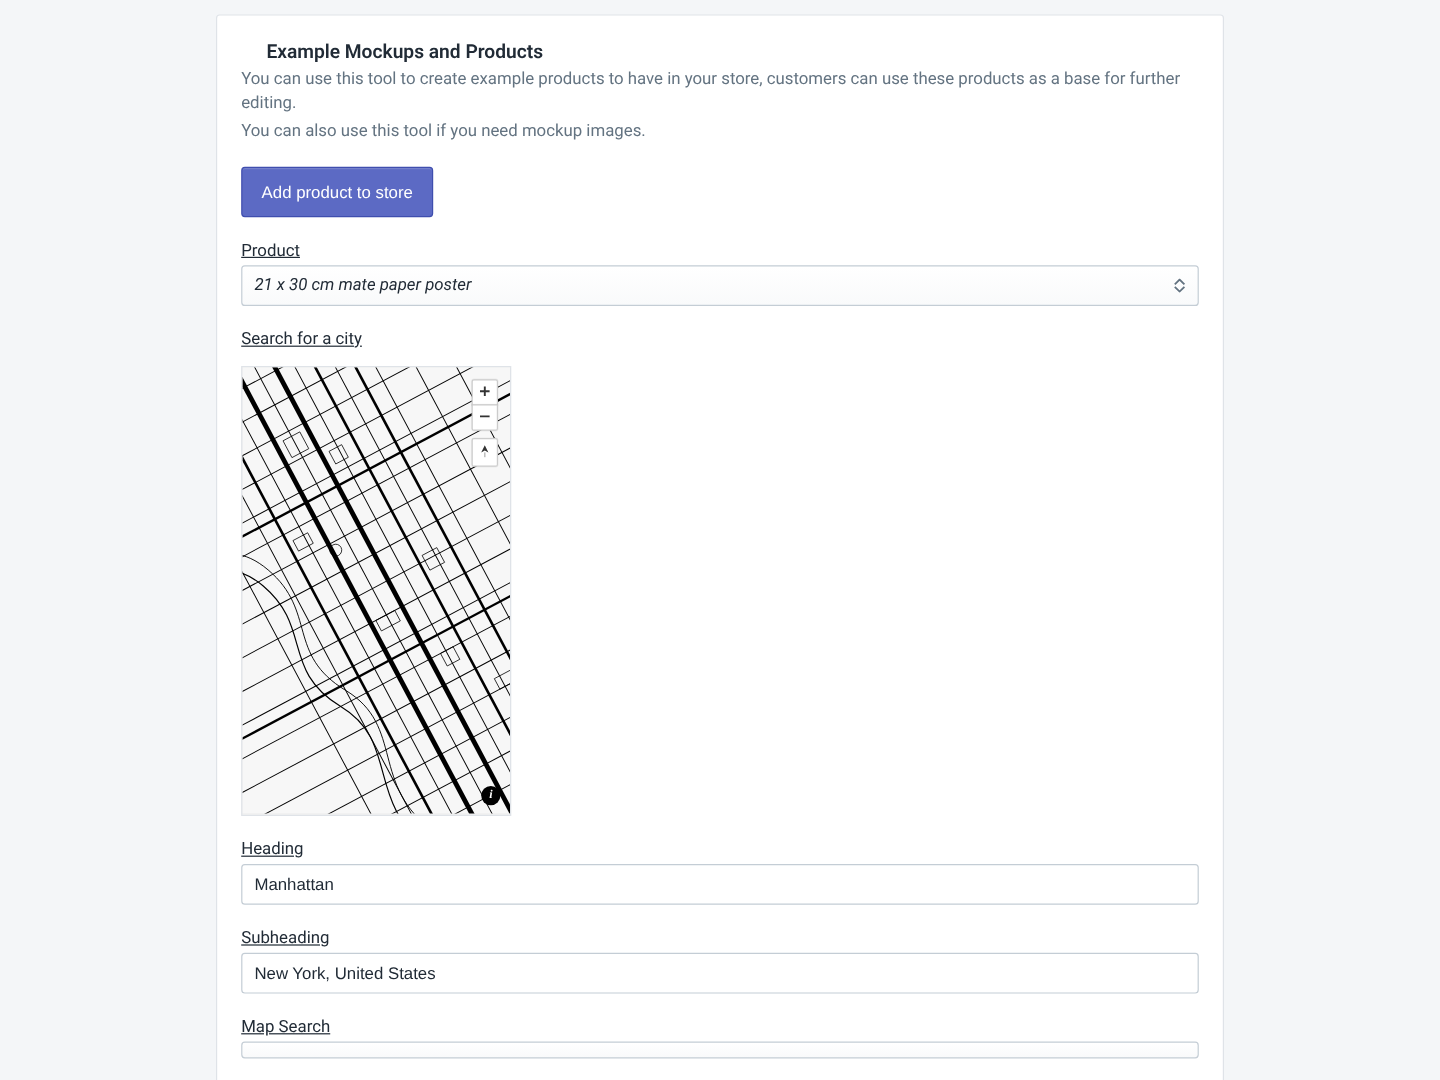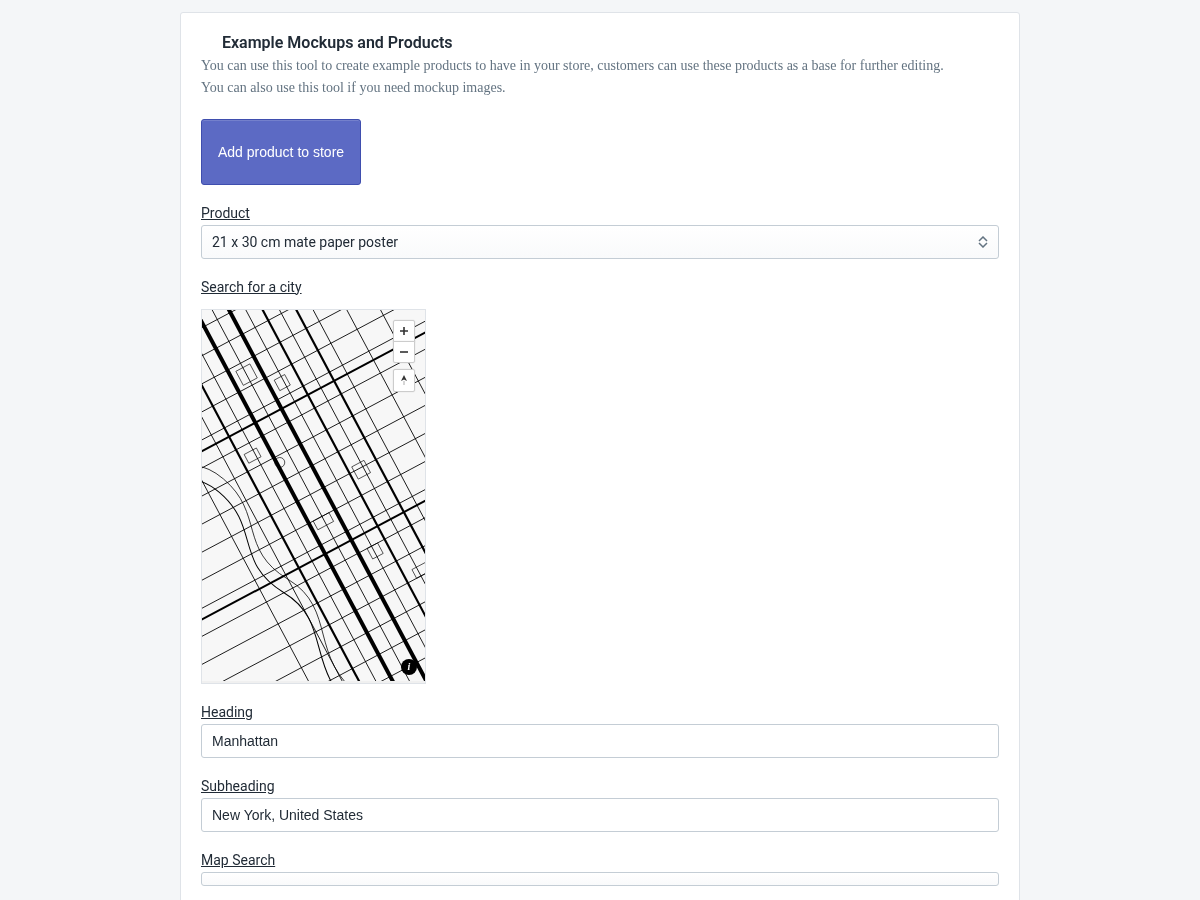--- a/index.html
+++ b/index.html
@@ -22,28 +22,27 @@
     font-size: 16px;
     font-weight: 600;
     color: #212b36;
     margin-bottom: 4px;
     margin-left: 21px;
   }
   .section-desc {
     color: #637381;
     line-height: 1.45;
     margin-top: 2px;
-    font-family: Liberation Serif, serif;
   }
   .primary-btn {
     margin-top: 20px;
     background: #5c6ac4;
     color: #fff;
     border: 1px solid #3f4eae;
-    padding: 24px 16px;
+    padding: 12px 16px;
     border-radius: 3px;
     font-size: 14px;
     cursor: pointer;
     box-shadow: inset 0 1px 0 rgba(255,255,255,0.15);
   }
   .form-group { margin-top: 20px; }
   .form-label {
     display: block;
     font-size: 14px;
     color: #212b36;
@@ -57,20 +56,21 @@
     padding: 6px 10px;
     font-size: 14px;
     color: #212b36;
     line-height: 20px;
     background: #fff;
   }
   .select-wrap {
     position: relative;
     background: linear-gradient(#fff, #f9fafb);
     padding-right: 30px;
+    font-style: italic;
   }
   .select-wrap .select-value { display:block; }
   .updown-icon {
     position: absolute;
     right: 10px;
     top: 50%;
     transform: translateY(-50%);
     color: #637381;
     display:flex; flex-direction:column; line-height:0;
   }

